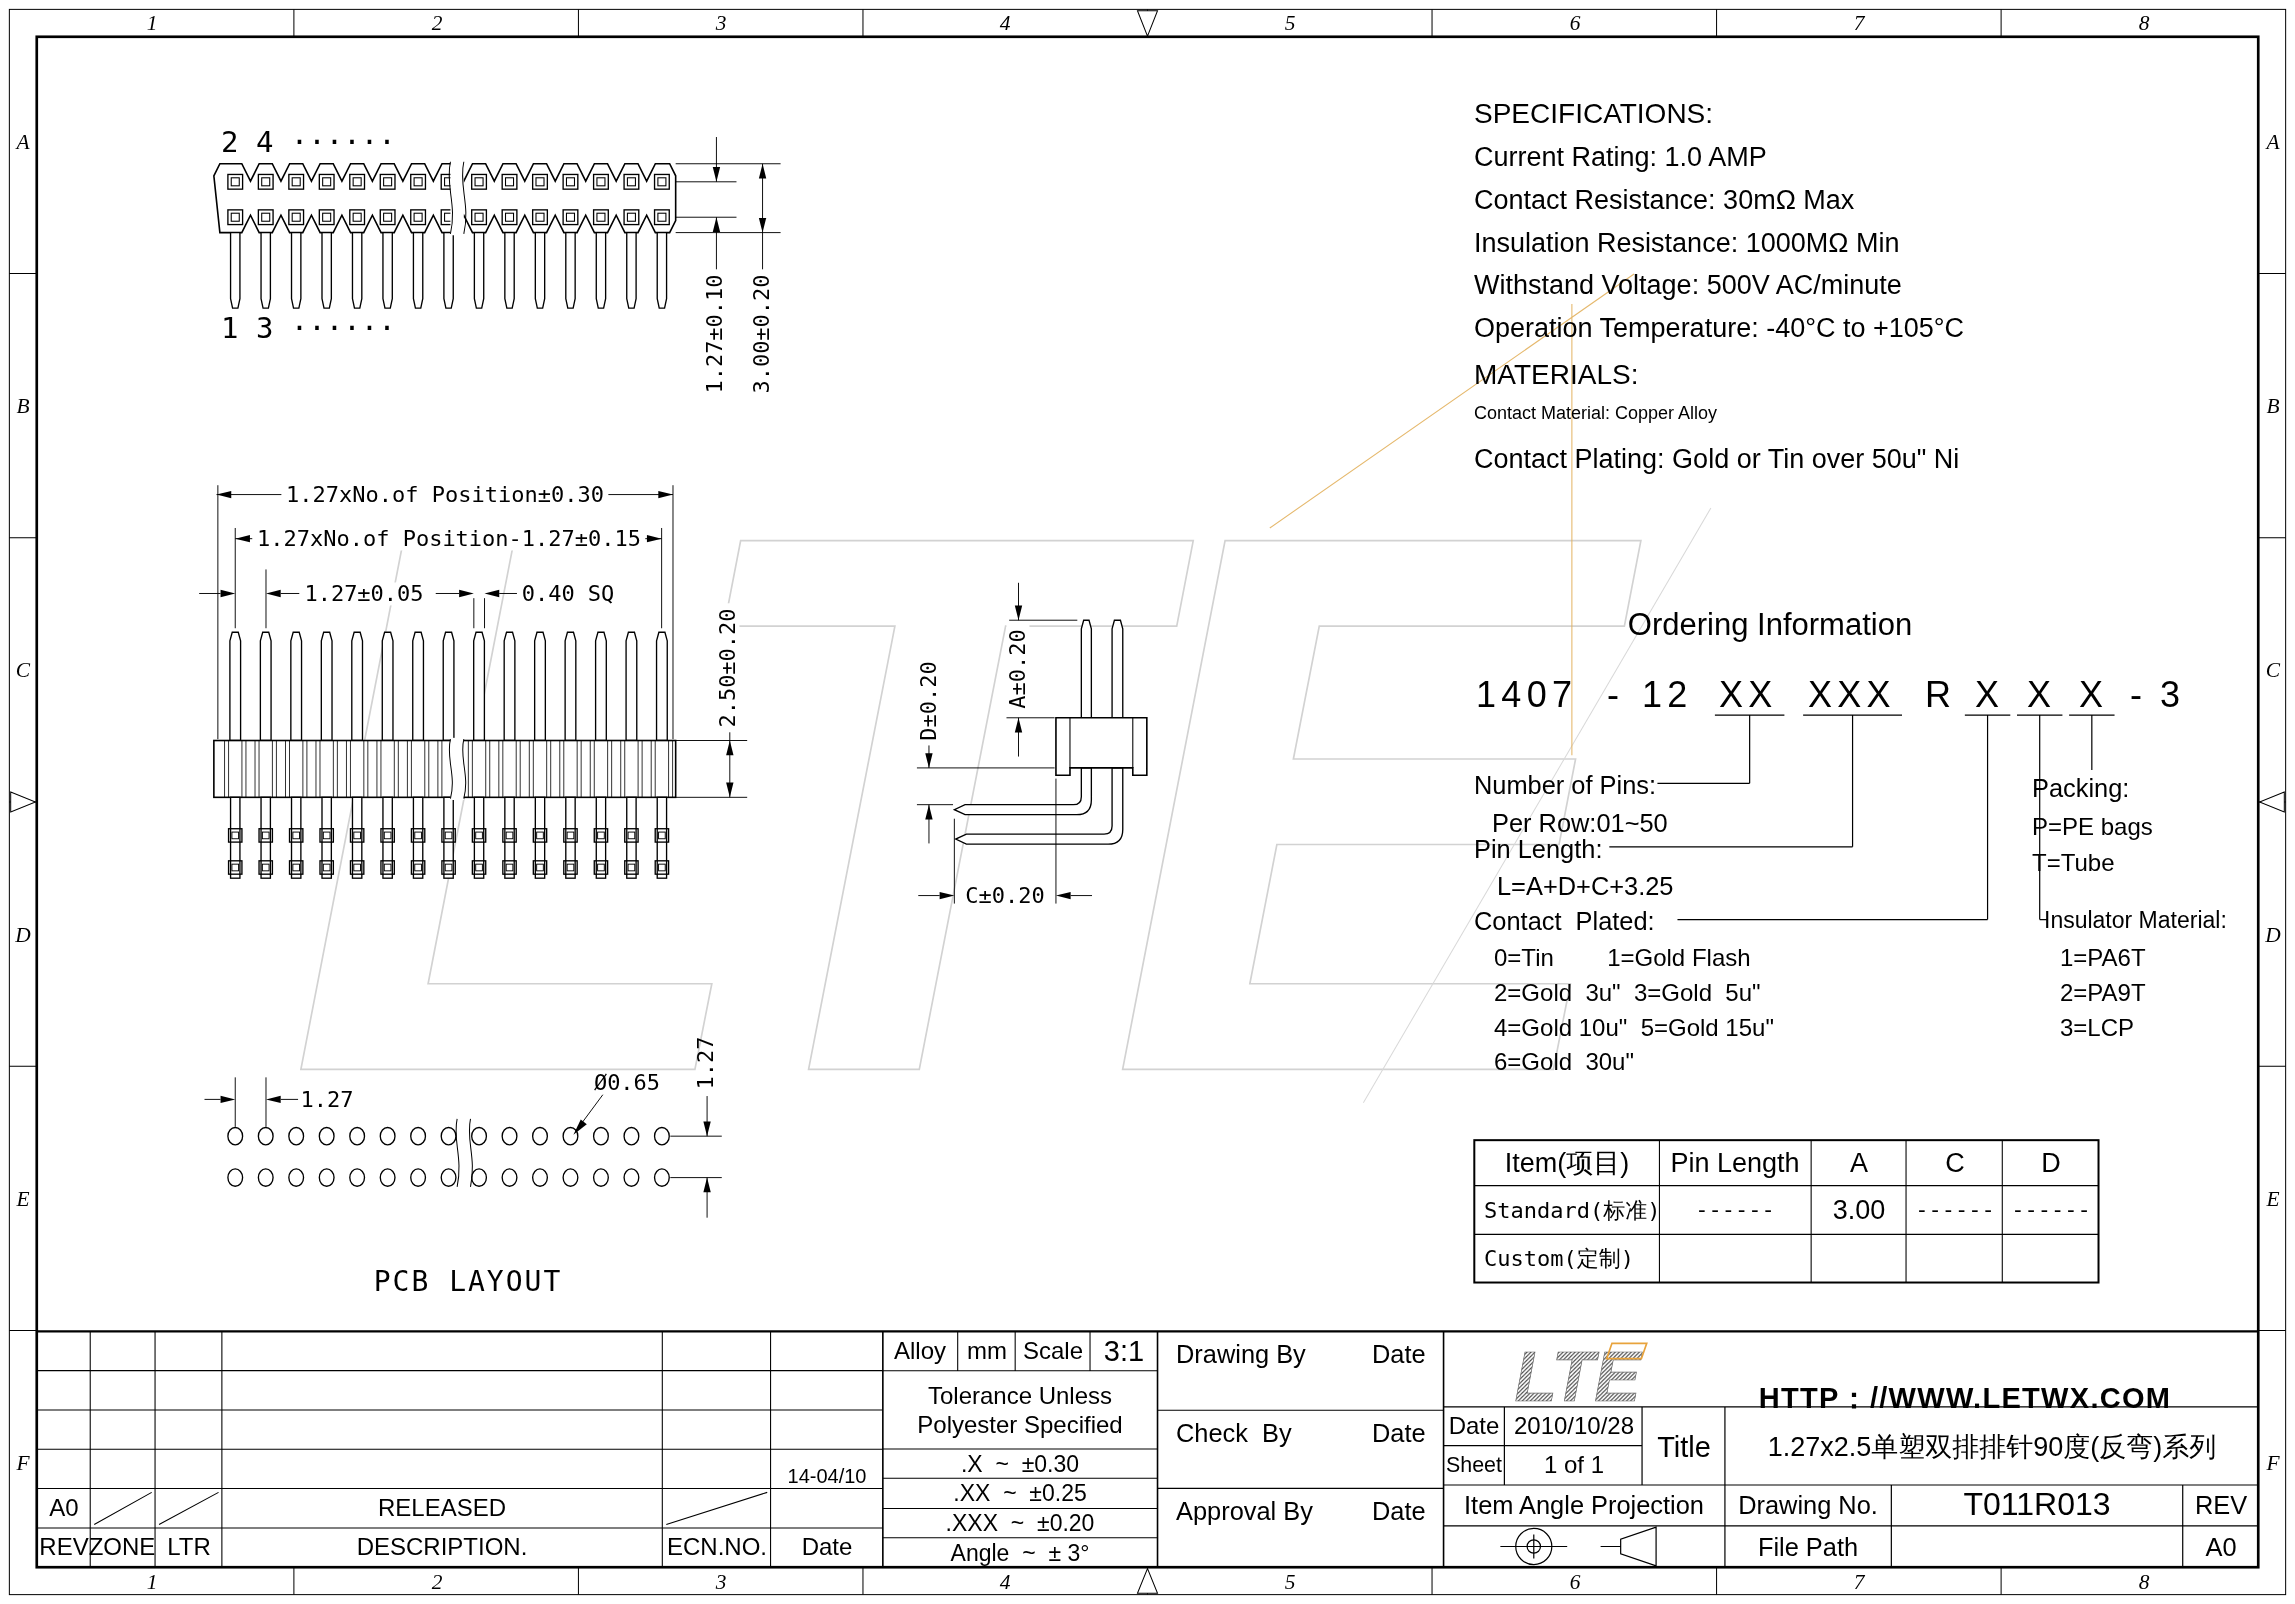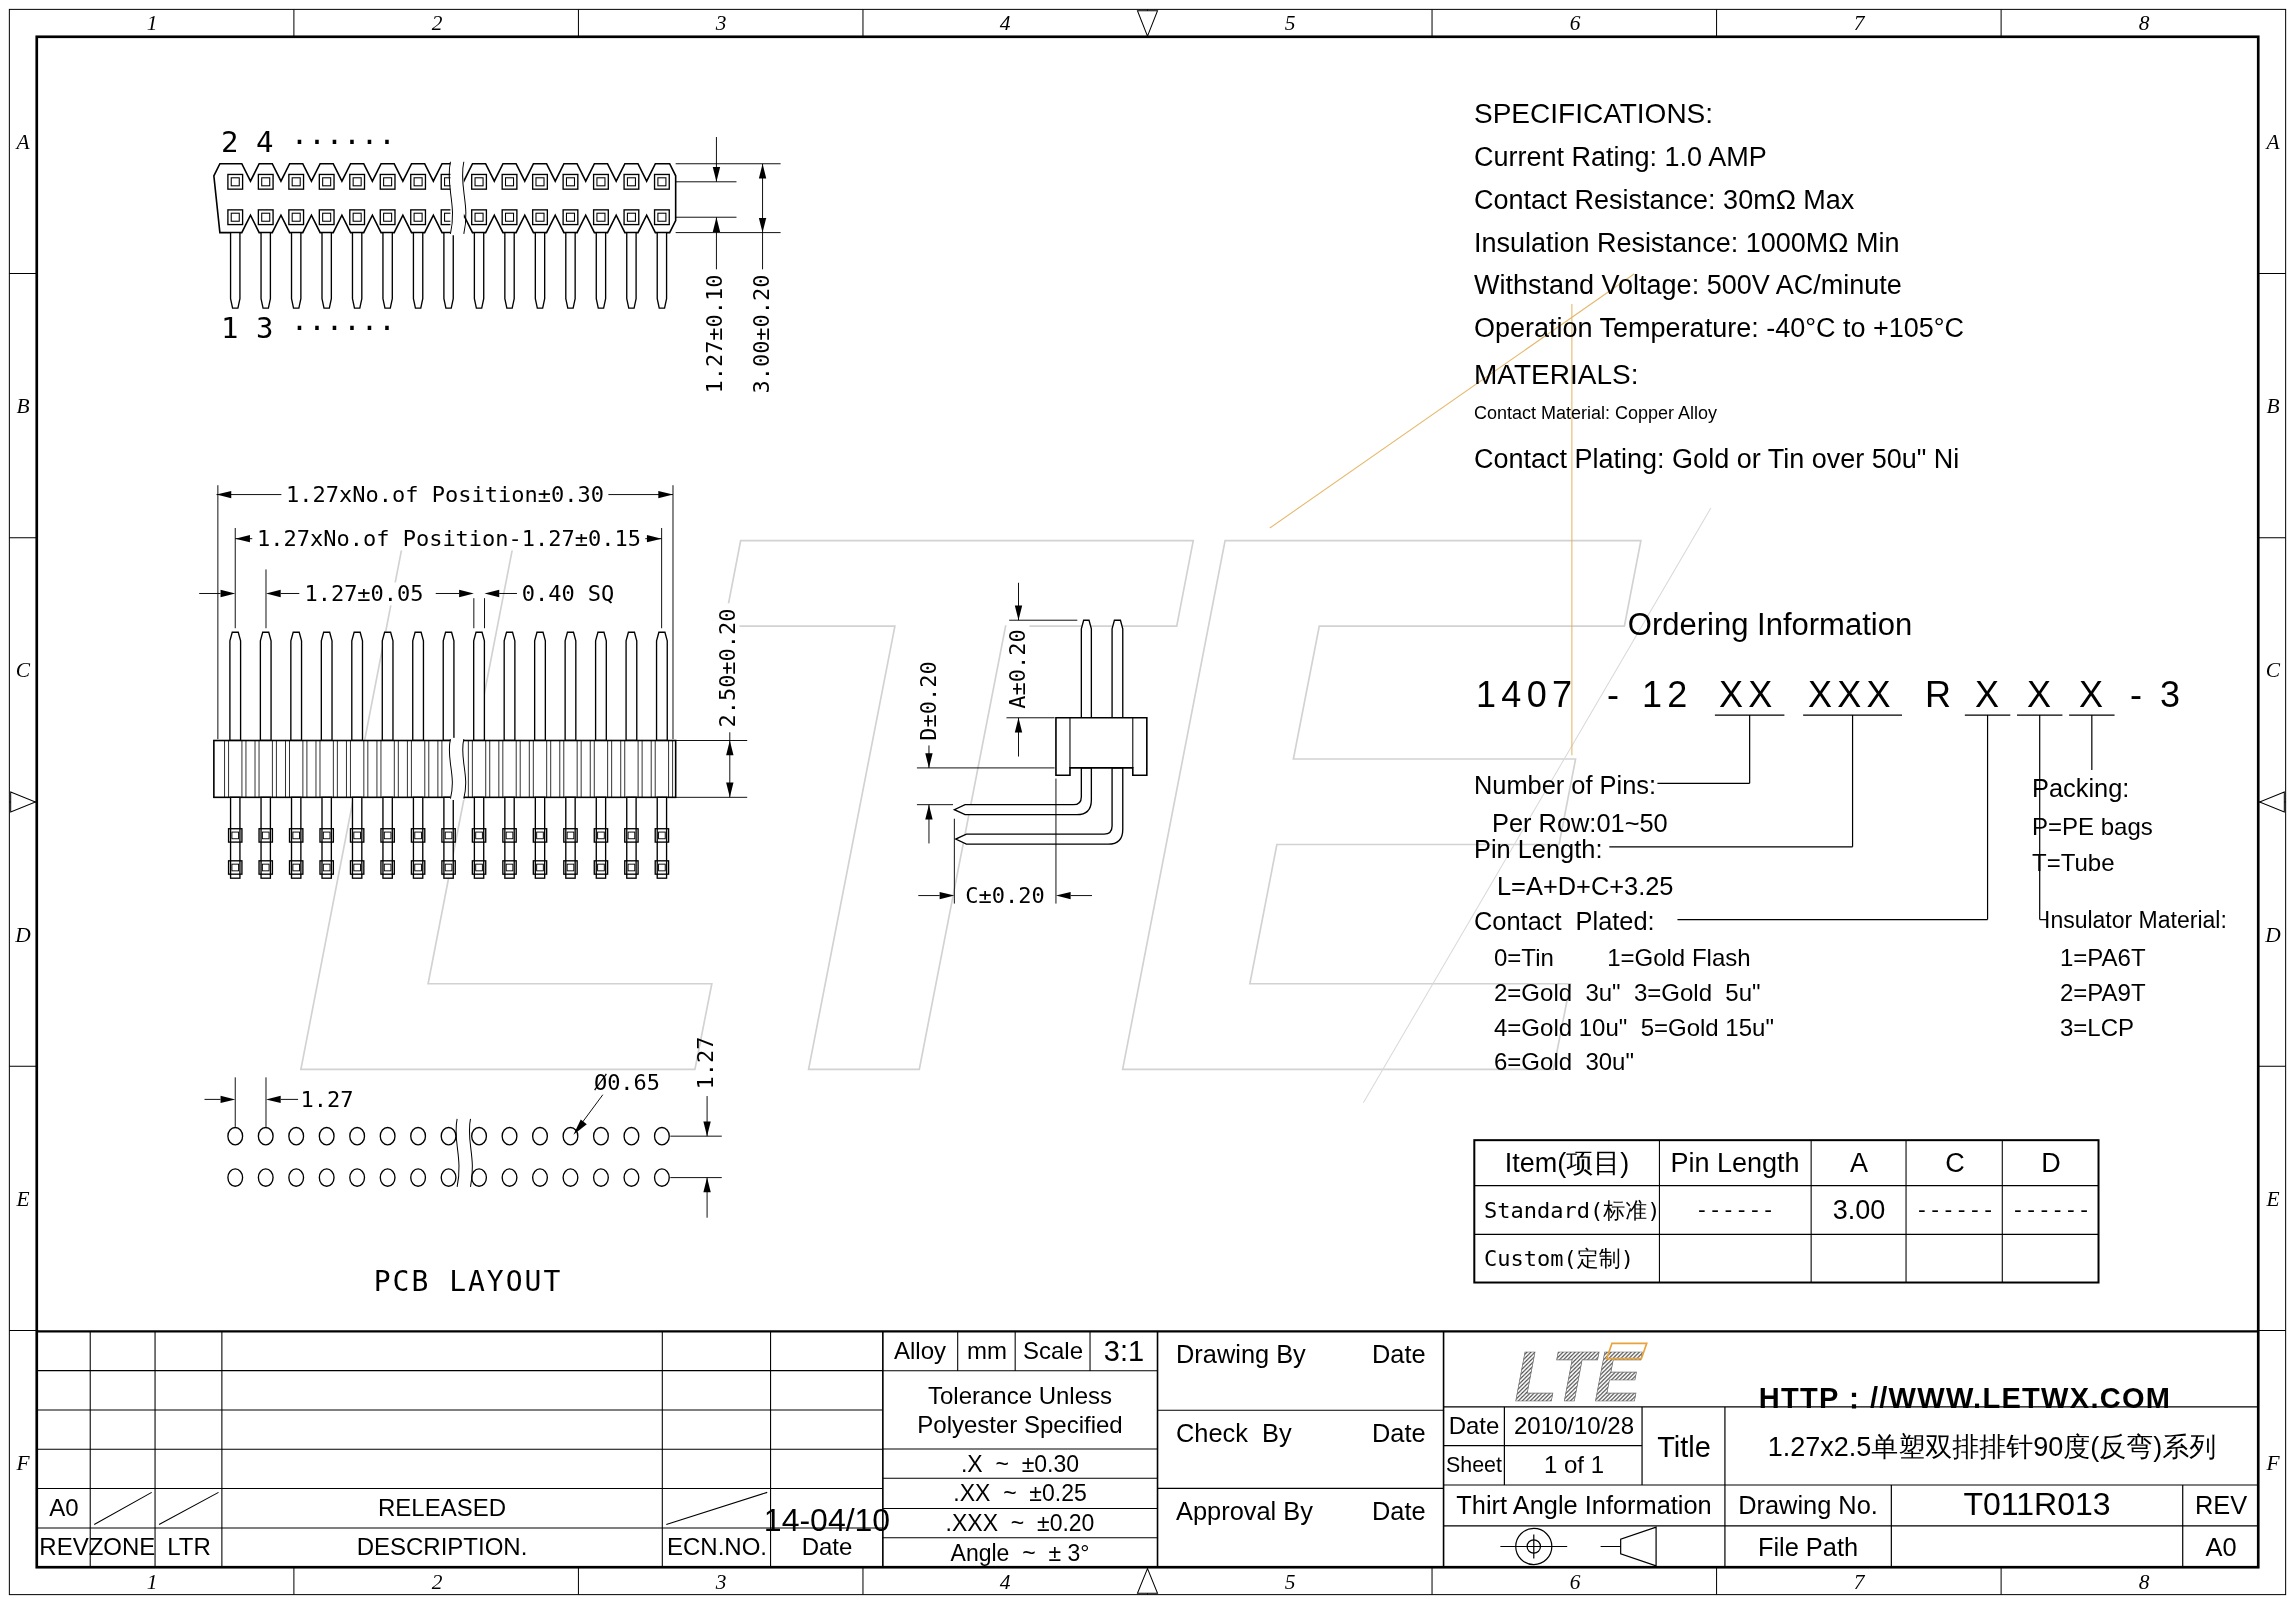--- a/index.html
+++ b/index.html
@@ -438,35 +438,35 @@
 <div class="t c" style="left:1020px;top:1523px;font-size:23px">.XXX  ~  ±0.20</div>
 <div class="t c" style="left:1020px;top:1553px;font-size:23px">Angle  ~  ± 3°</div>
 <div class="t" style="left:1176px;top:1341px;font-size:25.4px">Drawing By</div>
 <div class="t" style="left:1372px;top:1341px;font-size:25.4px">Date</div>
 <div class="t" style="left:1176px;top:1420px;font-size:25.4px">Check  By</div>
 <div class="t" style="left:1372px;top:1420px;font-size:25.4px">Date</div>
 <div class="t" style="left:1176px;top:1498px;font-size:25.4px">Approval By</div>
 <div class="t" style="left:1372px;top:1498px;font-size:25.4px">Date</div>
 <div class="t c" style="left:64px;top:1508px;font-size:24px">A0</div>
 <div class="t c" style="left:442px;top:1508px;font-size:24px">RELEASED</div>
-<div class="t c" style="left:827px;top:1521px;font-size:32px">14-04/10</div>
+<div class="t c" style="left:827px;top:1476px;font-size:20px">14-04/10</div>
 <div class="t c" style="left:64px;top:1547px;font-size:24px">REV</div>
 <div class="t c" style="left:122px;top:1547px;font-size:24px">ZONE</div>
 <div class="t c" style="left:189px;top:1547px;font-size:24px">LTR</div>
 <div class="t c" style="left:442px;top:1547px;font-size:24px">DESCRIPTION.</div>
 <div class="t c" style="left:717px;top:1547px;font-size:24px">ECN.NO.</div>
 <div class="t c" style="left:827px;top:1547px;font-size:24px">Date</div>
 <div class="t c b" style="left:1965px;top:1398px;font-size:29px;letter-spacing:1.3px">HTTP：//WWW.LETWX.COM</div>
 <div class="t c" style="left:1474px;top:1426px;font-size:24px">Date</div>
 <div class="t c" style="left:1574px;top:1426px;font-size:24px">2010/10/28</div>
 <div class="t c" style="left:1474px;top:1465px;font-size:21.4px">Sheet</div>
 <div class="t c" style="left:1574px;top:1465px;font-size:24px">1 of 1</div>
 <div class="t c" style="left:1684px;top:1447px;font-size:29px">Title</div>
 <div class="t c" style="left:1992px;top:1447px;font-size:27px">1.27x2.5单塑双排排针90度(反弯)系列</div>
-<div class="t c" style="left:1584px;top:1505px;font-size:25.4px">Thirt Angle Information</div>
+<div class="t c" style="left:1584px;top:1505px;font-size:25.4px">Item Angle Projection</div>
 <div class="t c" style="left:1808px;top:1505px;font-size:25.4px">Drawing No.</div>
 <div class="t c" style="left:2037px;top:1505px;font-size:32px">T011R013</div>
 <div class="t c" style="left:2221px;top:1505px;font-size:25.4px">REV</div>
 <div class="t c" style="left:1808px;top:1547px;font-size:25.4px">File Path</div>
 <div class="t c" style="left:2221px;top:1547px;font-size:25.4px">A0</div>
 
 </div>
 
 
 </body></html>

